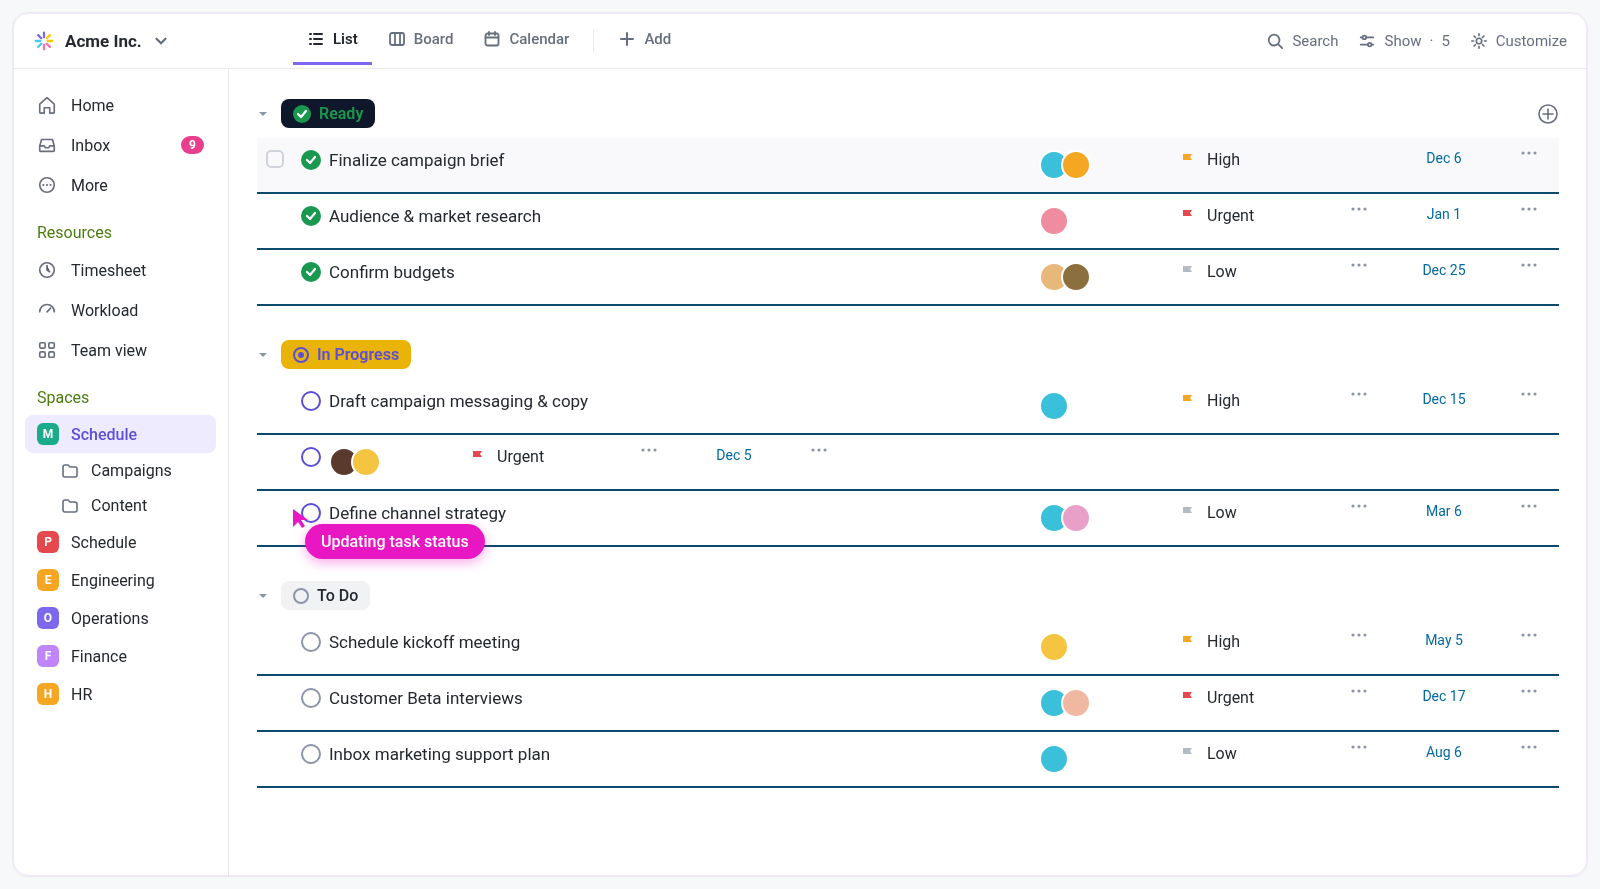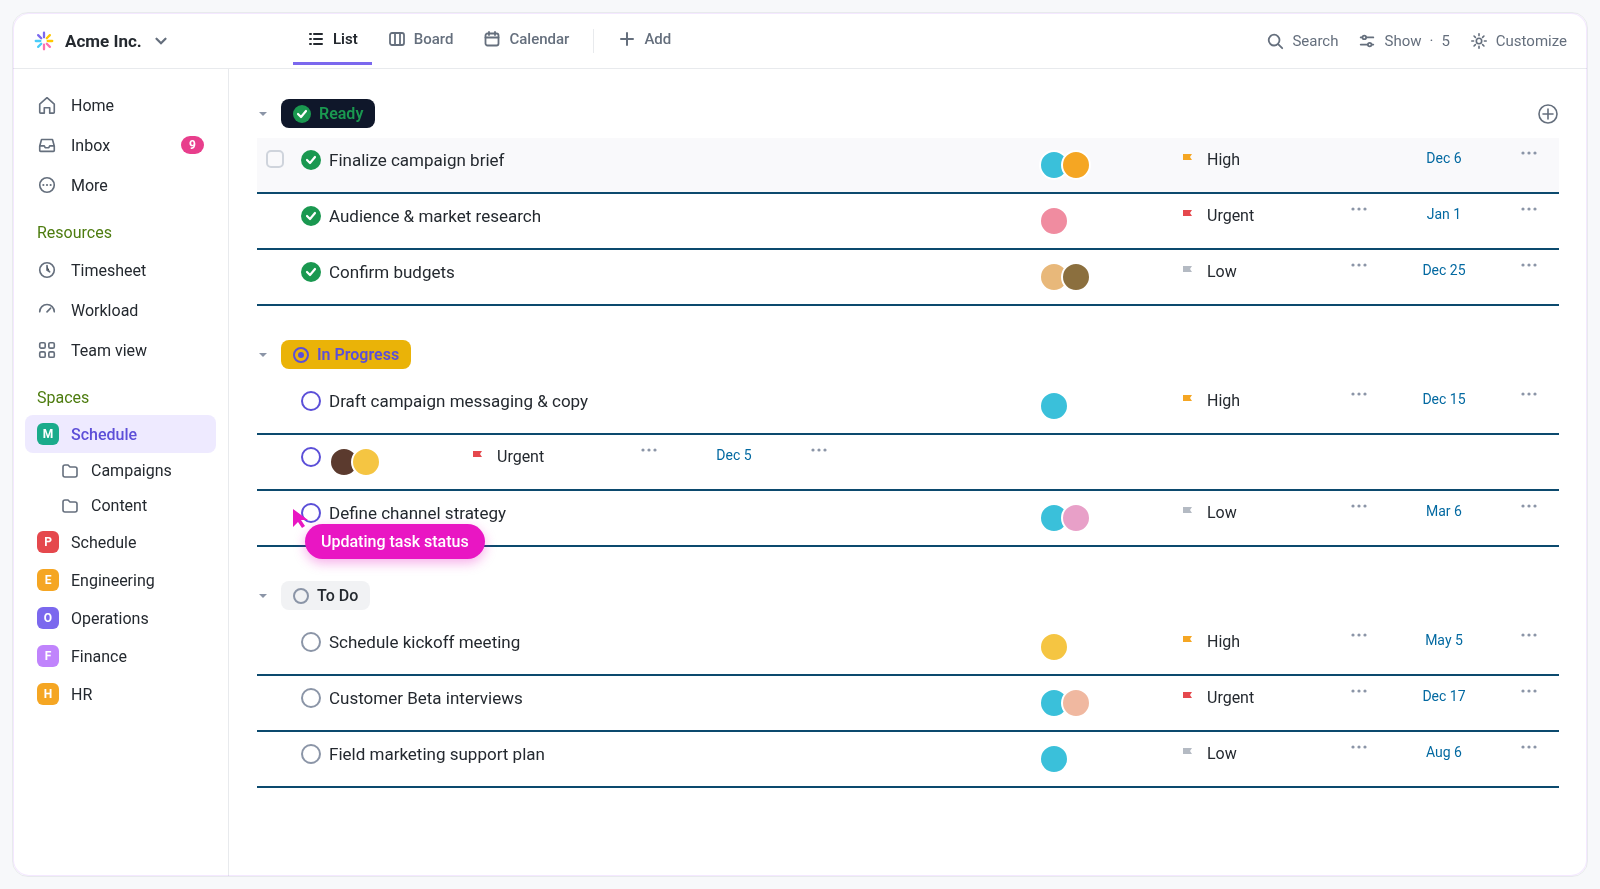--- a/index.html
+++ b/index.html
@@ -651,21 +651,21 @@
                 <circle cx="9" cy="3" r="1.6" fill="currentColor"></circle>
                 <circle cx="15" cy="3" r="1.6" fill="currentColor"></circle>
               </svg>
             </span>
     </div>
           <div class="task-row">
       <span class="task-checkbox-slot"></span>
       <span class="task-status-slot">
               <span class="status-open grey"></span>
             </span>
-      <span class="task-name">Field marketing support plan</span>
+      <span class="task-name">Inbox marketing support plan</span>
       <span class="task-assignees">
               <span class="avatar" style="background:#3ac0da"></span>
             </span>
       <span class="task-priority">
               <svg class="flag low" viewBox="0 0 18 18">
                 <path d="M4 2v14M4 3h9l-2 3 2 3H4" fill="currentColor"></path>
               </svg>
               <span>Low</span>
             </span>
       <span class="task-more">

